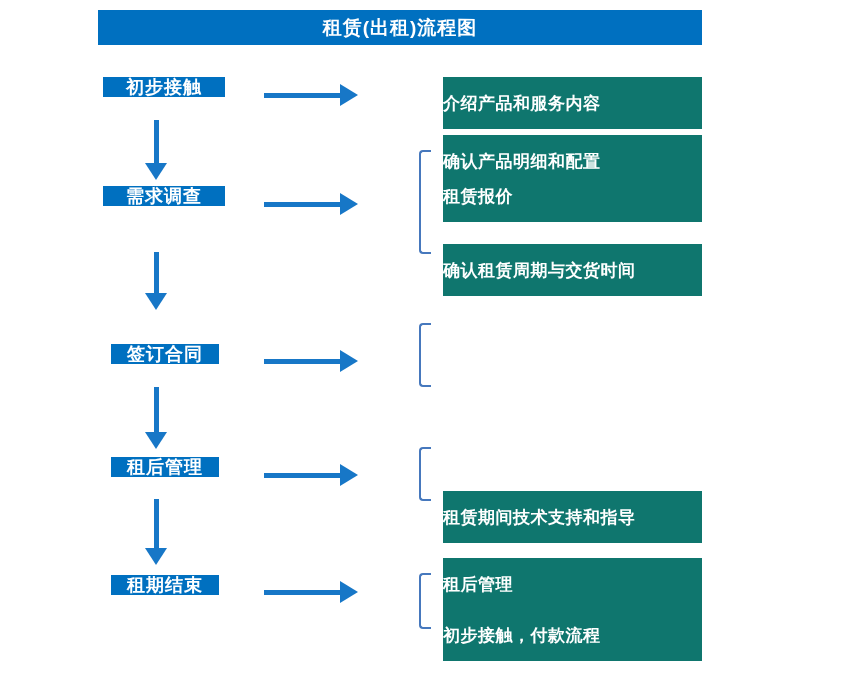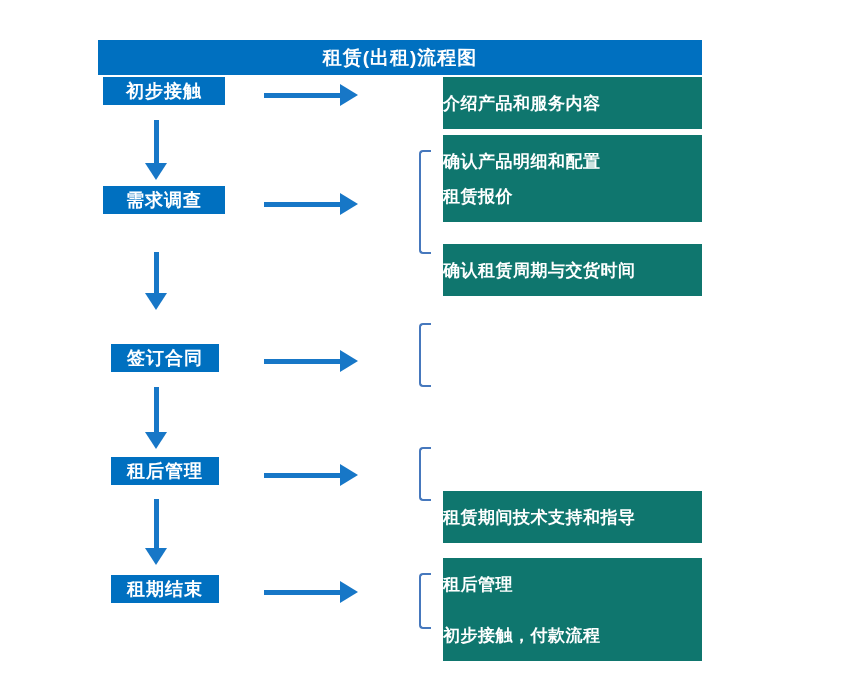--- a/index.html
+++ b/index.html
@@ -6,24 +6,23 @@
   body { font-family:"Liberation Sans","DejaVu Sans",sans-serif; }
   .canvas {
     position:relative; width:844px; height:688px; background:#ffffff;
     overflow:hidden;
   }
   .titlebar {
     position:absolute; left:98px; top:10px; width:604px; height:35px;
     background:#0070C0; color:#ffffff; font-weight:bold; font-size:19px;
     display:flex; align-items:center; justify-content:center;
     letter-spacing:1px;
-    margin-top:30px;
   }
   .lbox {
-    position:absolute; left:103px; width:122px; height:28px;
+    position:absolute; left:103px; width:122px; height:20px;
     background:#0070C0; color:#ffffff; font-weight:bold; font-size:18px;
     display:flex; align-items:center; justify-content:center;
     letter-spacing:1px;
   }
   .lbox.narrow { width:108px;margin-left:8px; }
   .rbox {
     position:absolute; left:443px; width:259px; height:52px;
     background:#0f766e; color:#ffffff; font-weight:bold; font-size:17px;
     display:flex; align-items:center; box-sizing:border-box;
     letter-spacing:0.5px; white-space:nowrap;

